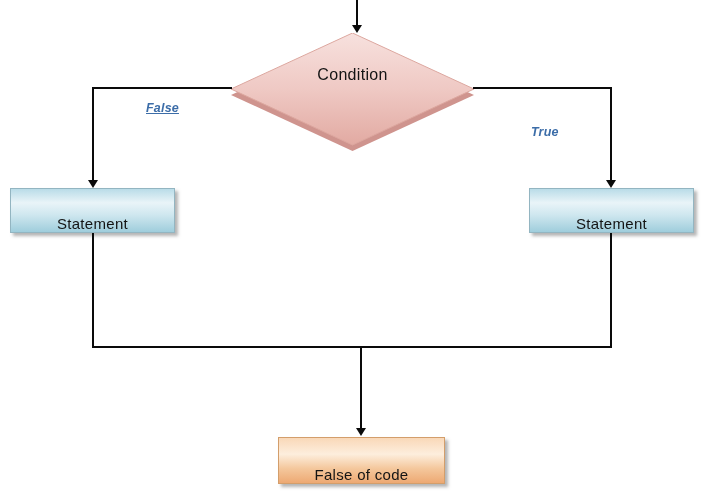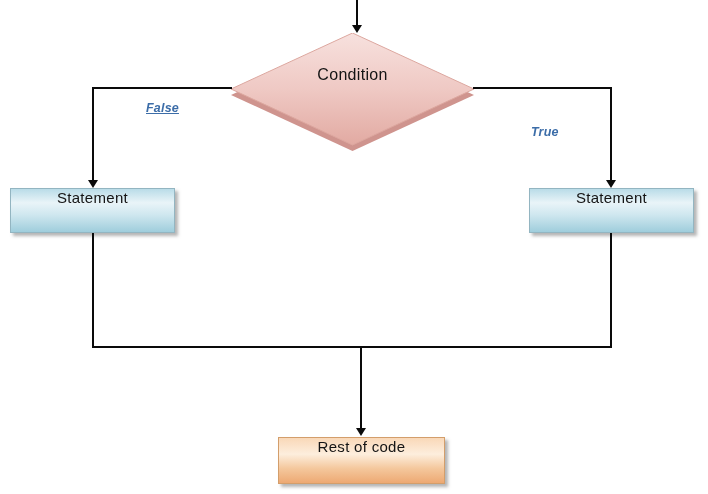--- a/index.html
+++ b/index.html
@@ -15,21 +15,21 @@
   .canvas{
     position:relative;width:708px;height:494px;background:#ffffff;overflow:hidden;
   }
   .vline,.hline{position:absolute;background:var(--line);}
   .arrowhead-down{
     position:absolute;width:0;height:0;
     border-left:5px solid transparent;border-right:5px solid transparent;
     border-top:8px solid var(--line);
   }
   .node{
-    position:absolute;display:flex;align-items:flex-start;justify-content:center;
+    position:absolute;display:flex;align-items:flex-end;justify-content:center;
     font-size:15px;color:#141414;letter-spacing:0.3px;
   }
   .process{
     border:1px solid var(--b-border);
     background:linear-gradient(180deg,var(--b1) 0%,var(--b2) 32%,var(--b3) 60%,var(--b4) 100%);
     box-shadow:3px 3px 3px var(--shadow);
   }
   .terminal{
     border:1px solid var(--o-border);
     background:linear-gradient(180deg,var(--o1) 0%,var(--o2) 36%,var(--o3) 68%,var(--o4) 100%);
@@ -104,16 +104,16 @@
     <span>Statement</span>
   </div>
 
   <div class="vline" id="left-drop-line"></div>
   <div class="vline" id="right-drop-line"></div>
   <div class="hline" id="merge-h-line"></div>
   <div class="vline" id="merge-stub-line"></div>
   <div class="arrowhead-down" id="merge-arrow-head"></div>
 
   <div class="node terminal" id="rest-of-code">
-    <span>Rest of code</span>
+    <span>False of code</span>
   </div>
 
 </div>
 
 </body></html>

